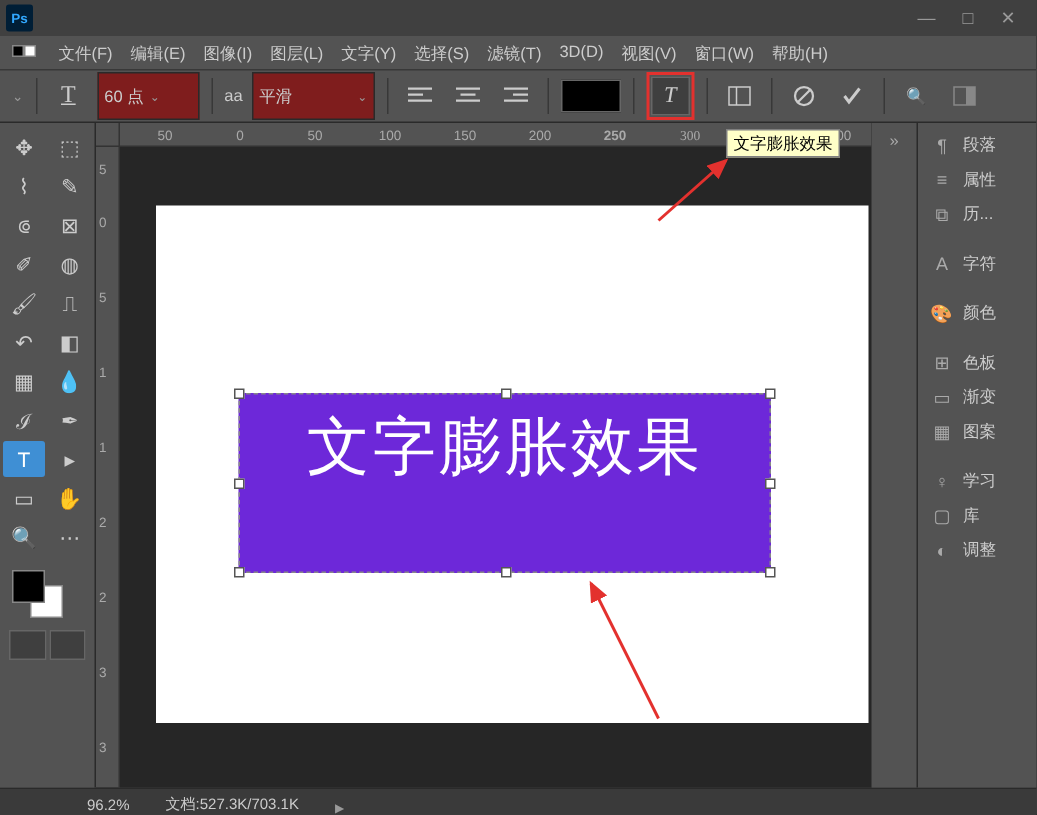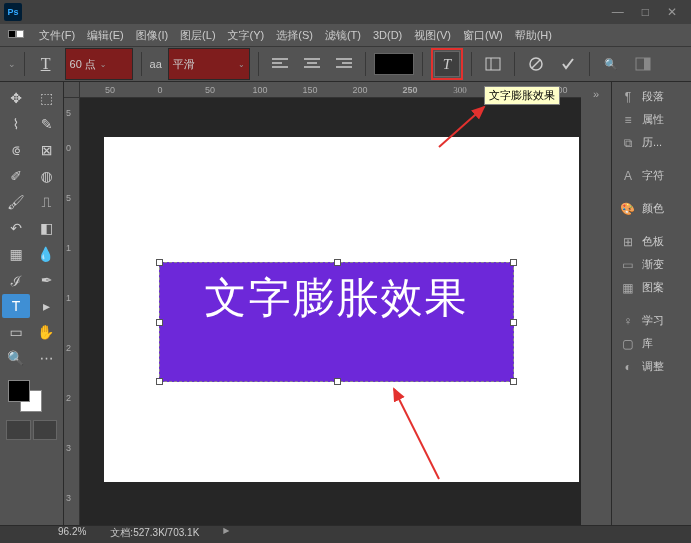--- a/index.html
+++ b/index.html
@@ -38,21 +38,21 @@
 .text-box{position:absolute;left:95px;top:180px;width:355px;height:120px;background:#6d28d9;border:1px dashed #888}
 .text-content{color:#fff;font-size:42px;font-weight:normal;text-align:center;line-height:70px;letter-spacing:2px}
 .handle{position:absolute;width:7px;height:7px;background:#fff;border:1px solid #555}
 .arrow{position:absolute;pointer-events:none}
 .tooltip{position:absolute;background:#ffffc8;border:1px solid #808080;color:#000;font-size:11px;padding:1px 4px;z-index:10}
 .right-panels{width:80px;background:#535353;border-left:1px solid #2a2a2a;display:flex;flex-direction:column;padding:4px 2px;gap:2px}
 .panel-row{display:flex;align-items:center;gap:6px;padding:3px 6px;color:#ccc;font-size:11px;cursor:pointer}
 .panel-row .picon{width:16px;text-align:center;color:#aaa;font-size:12px}
 .panel-gap{height:8px}
 .extra-col{width:30px;background:#535353;display:flex;flex-direction:column;align-items:center;padding-top:6px;gap:10px}
-.statusbar{height:18px;background:#3a3a3a;border-top:1px solid #2a2a2a;display:flex;align-items:flex-start;padding:0 8px;gap:24px;font-size:10px;color:#ccc}
+.statusbar{height:18px;background:#3a3a3a;border-top:1px solid #2a2a2a;display:flex;align-items:flex-end;padding:0 8px;gap:24px;font-size:10px;color:#ccc}
 svg{display:block}
 </style>
 </head>
 <body>
 
 <div class="titlebar">
   <div class="ps-logo">Ps</div>
   <div class="win-controls">
     <span>—</span>
     <span>□</span>

